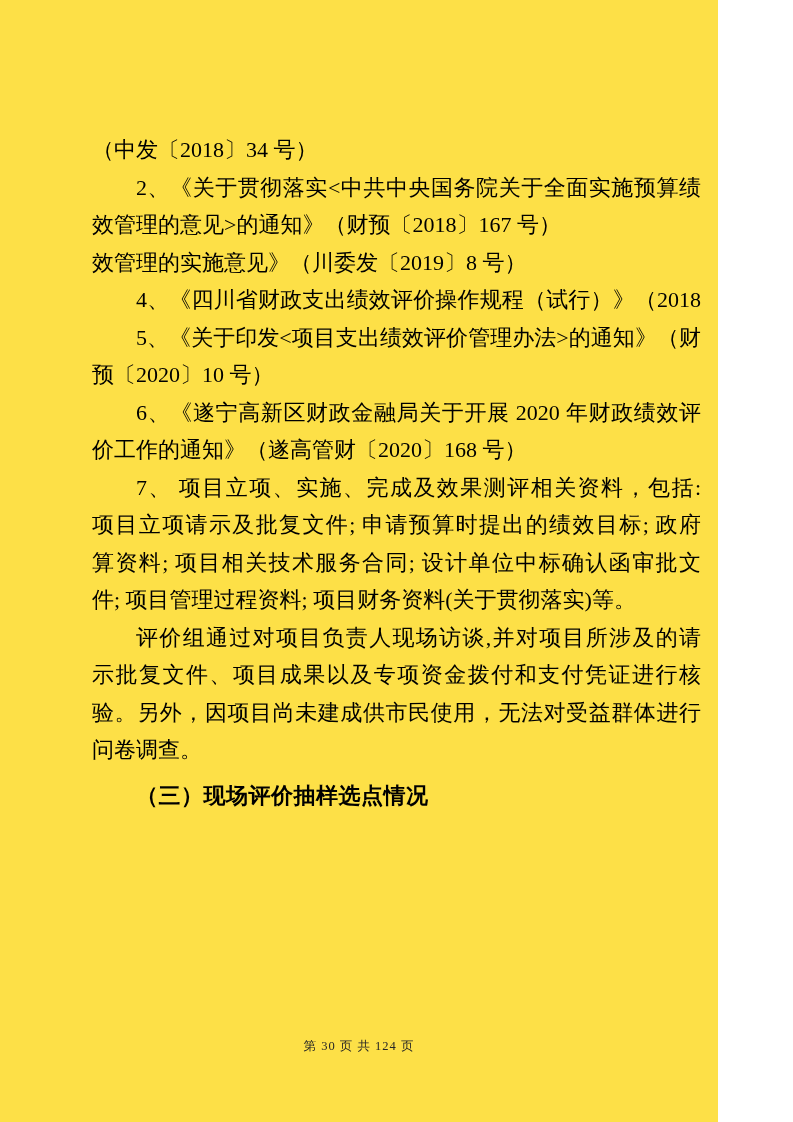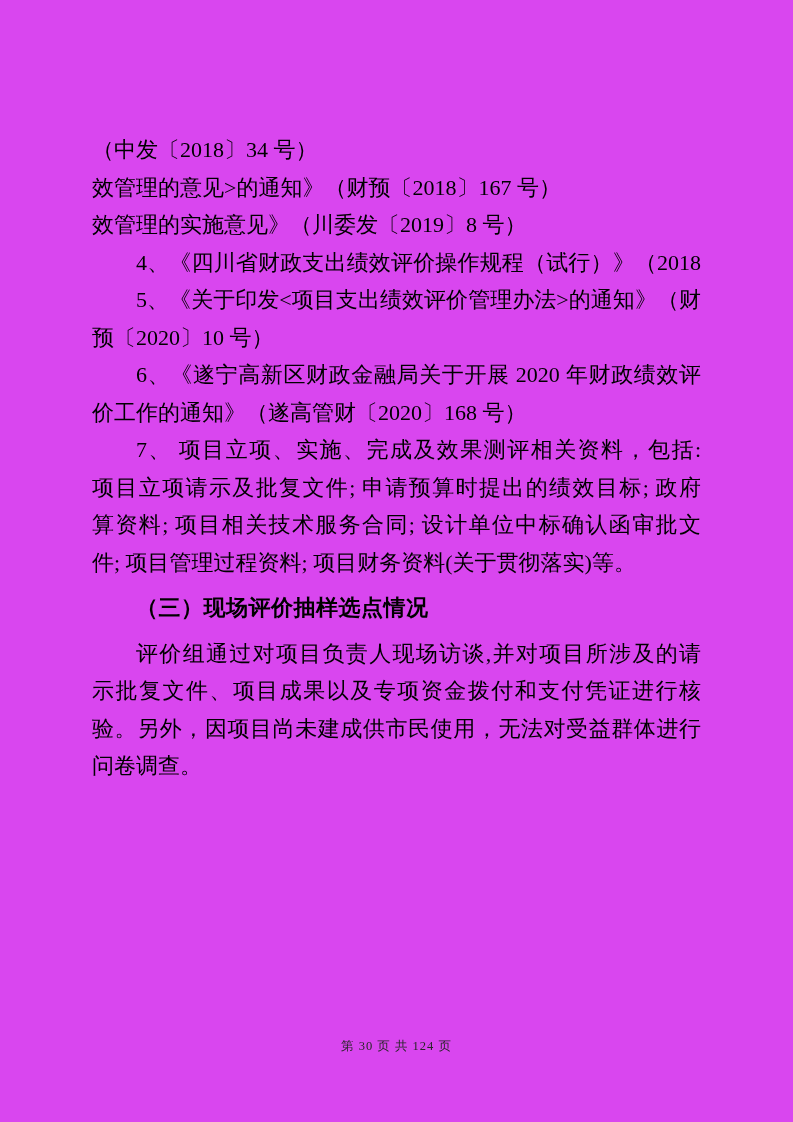--- a/index.html
+++ b/index.html
@@ -2,23 +2,23 @@
 <html><head>
 <meta charset="utf-8">
 <style>
   html, body {
     margin: 0;
     padding: 0;
     background: #ffffff;
   }
   .page {
     position: relative;
-    width: 793px;
+    width: 718px;
     height: 1122px;
-    background: #d946ef;
+    background: #fde047;
     font-family: "Liberation Serif", "DejaVu Serif", serif;
     color: #000000;
     overflow: hidden;
   }
   .content {
     position: absolute;
     left: 92px;
     width: 609px;
     top: 131px;
     font-size: 22px;
@@ -54,20 +54,21 @@
 </style>
 </head>
 <body>
 
 <div class="page">
   <div class="content" id="doc-content">
       <div class="para">
         <div class="line last">（中发〔2018〕34 号）</div>
       </div>
       <div class="para">
+        <div class="line full indent">2、《关于贯彻落实&lt;中共中央国务院关于全面实施预算绩</div>
         <div class="line last">效管理的意见&gt;的通知》（财预〔2018〕167 号）</div>
       </div>
       <div class="para">
         <div class="line last">效管理的实施意见》（川委发〔2019〕8 号）</div>
       </div>
       <div class="para">
         <div class="line full indent">4、《四川省财政支出绩效评价操作规程（试行）》（2018</div>
       </div>
       <div class="para">
         <div class="line full indent">5、《关于印发&lt;项目支出绩效评价管理办法&gt;的通知》（财</div>
@@ -76,26 +77,26 @@
       <div class="para">
         <div class="line full indent">6、《遂宁高新区财政金融局关于开展 2020 年财政绩效评</div>
         <div class="line last">价工作的通知》（遂高管财〔2020〕168 号）</div>
       </div>
       <div class="para">
         <div class="line full indent">7、 项目立项、实施、完成及效果测评相关资料，包括:</div>
         <div class="line full">项目立项请示及批复文件; 申请预算时提出的绩效目标; 政府</div>
         <div class="line full">算资料; 项目相关技术服务合同; 设计单位中标确认函审批文</div>
         <div class="line last">件; 项目管理过程资料; 项目财务资料(关于贯彻落实)等。</div>
       </div>
-      <div class="para heading">
-        <div class="line last indent">（三）现场评价抽样选点情况</div>
-      </div>
       <div class="para">
         <div class="line full indent">评价组通过对项目负责人现场访谈,并对项目所涉及的请</div>
         <div class="line full">示批复文件、项目成果以及专项资金拨付和支付凭证进行核</div>
         <div class="line full">验。另外，因项目尚未建成供市民使用，无法对受益群体进行</div>
         <div class="line last">问卷调查。</div>
+      </div>
+      <div class="para heading">
+        <div class="line last indent">（三）现场评价抽样选点情况</div>
       </div>
     </div>
   <div class="footer">
     <span>第 30 页 共 124 页</span>
   </div>
 </div>
 
 </body></html>

